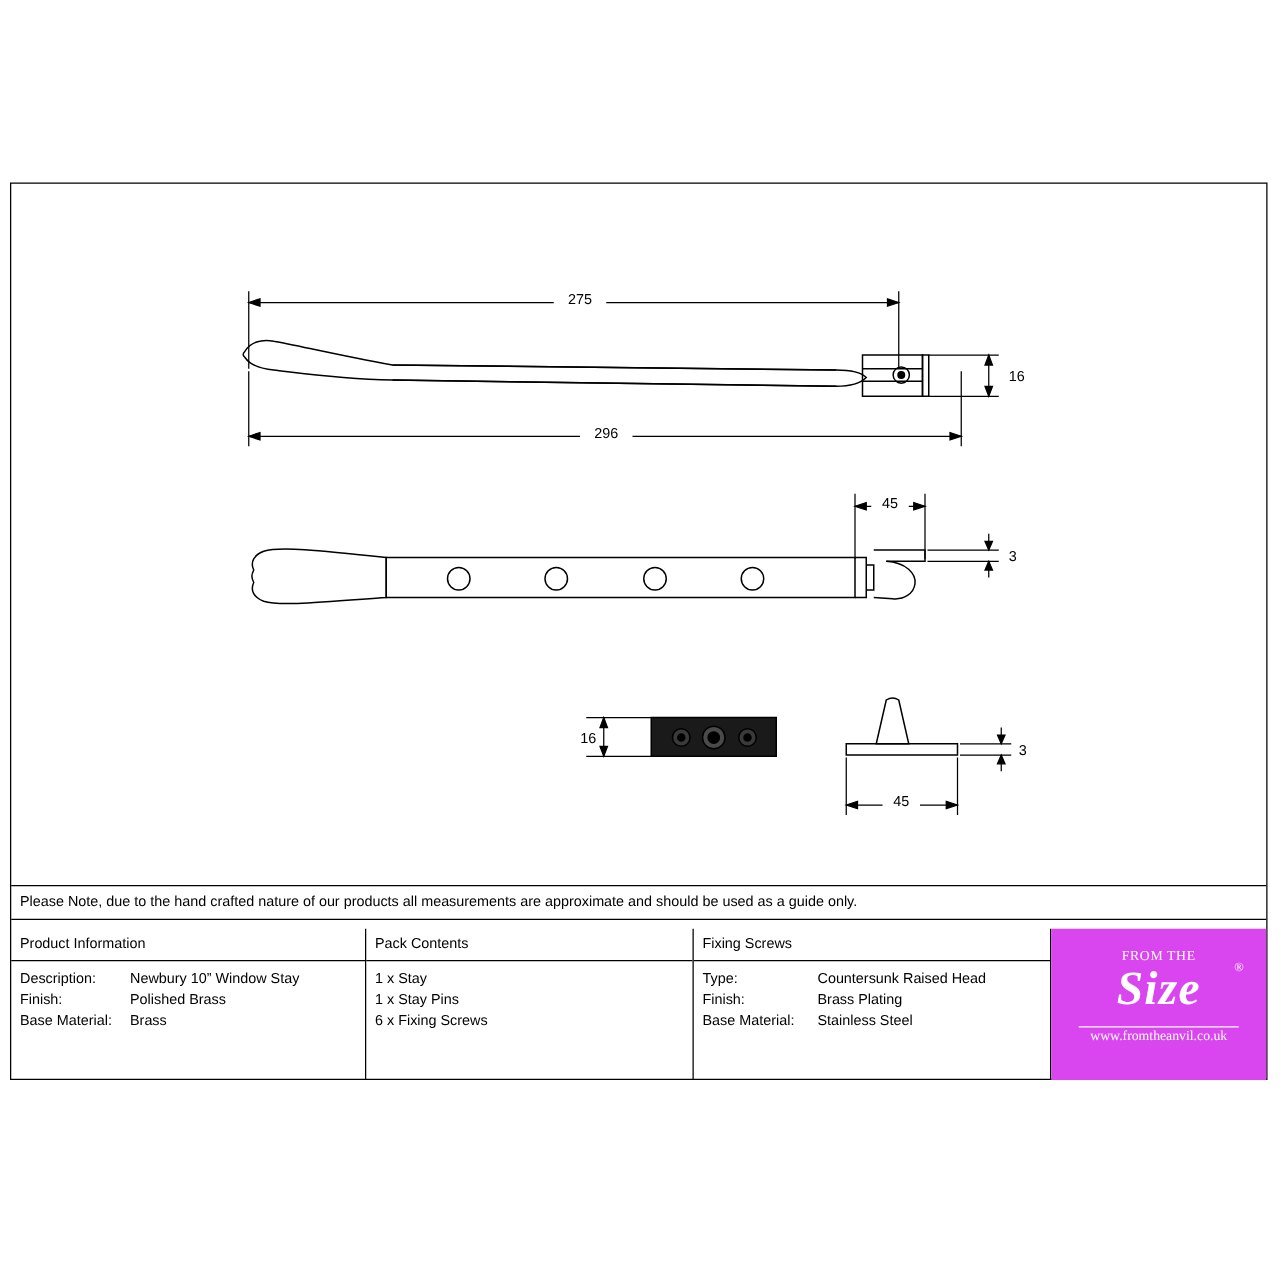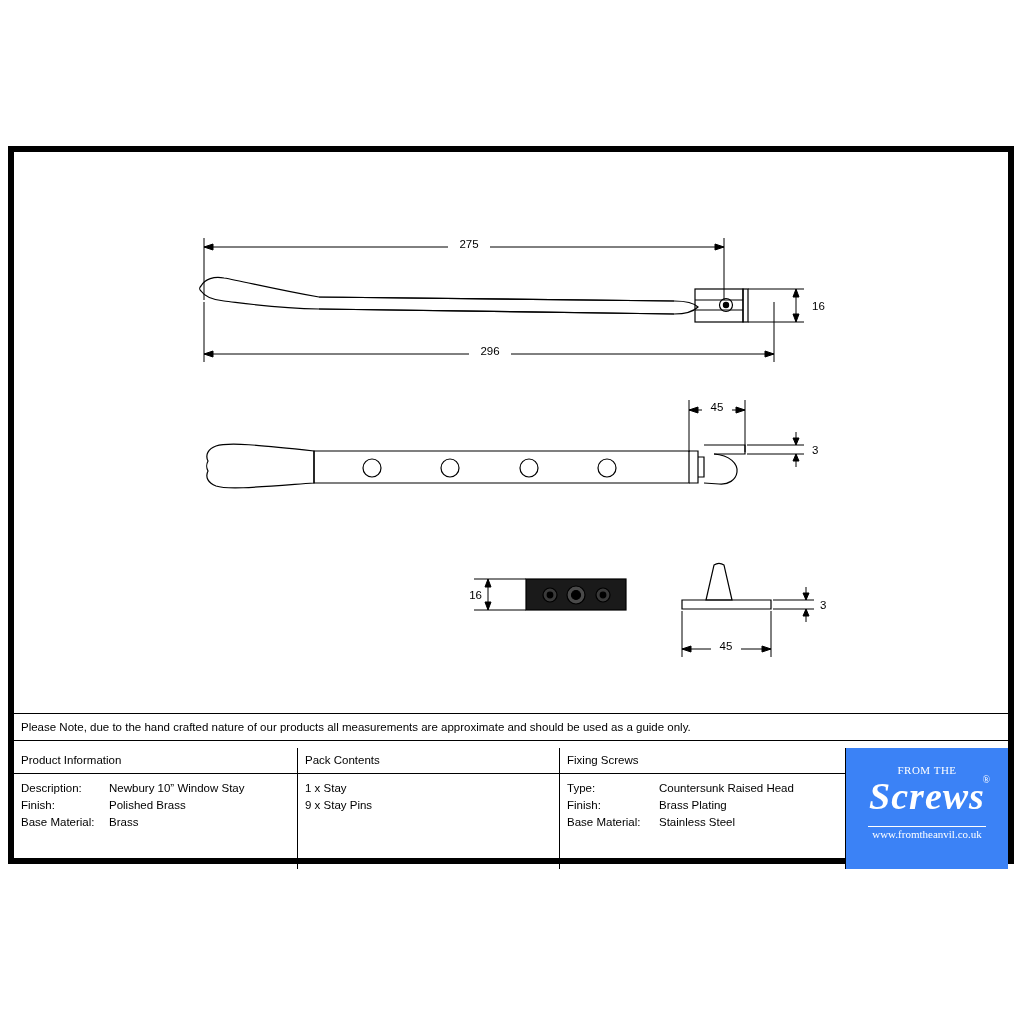--- a/index.html
+++ b/index.html
@@ -14,21 +14,21 @@
     color: #000000;
     position: relative;
     overflow: hidden;
   }
   .sheet {
     position: absolute;
     left: 8px;
     top: 146px;
     width: 1006px;
     height: 718px;
-    border: 6px solid #000000;
+    border: 1px solid #000000;
     box-sizing: border-box;
   }
   .drawing-area {
     position: absolute;
     left: 0; top: 0;
     width: 100%;
     height: 568px;
   }
   .note-bar {
     position: absolute;
@@ -82,21 +82,21 @@
     display: flex;
     line-height: 17px;
   }
   .kv .k { width: 88px; flex: none; }
   .kv .v { flex: 1; }
   .kv2 .k { width: 92px; flex: none; }
   .plain { line-height: 17px; }
 
   
   .logo-box {
-    background: #3b82f6;
+    background: #d946ef;
     color: #fff;
     width: 100%;
     height: 100%;
     position: relative;
   }
   .logo-top {
     position: absolute;
     top: 16px;
     left: 0;
     width: 100%;
@@ -318,21 +318,22 @@
           <span class="v">Brass</span>
         </div>
       </div>
     </div>
 
     <div class="col" style="width:262px">
       <div class="col-head">Pack Contents</div>
       <div class="col-headline"></div>
       <div class="col-body">
         <div class="plain">1 x Stay</div>
-        <div class="plain">9 x Stay Pins</div>
+        <div class="plain">1 x Stay Pins</div>
+        <div class="plain">6 x Fixing Screws</div>
       </div>
     </div>
 
     <div class="col" style="width:286px">
       <div class="col-head">Fixing Screws</div>
       <div class="col-headline"></div>
       <div class="col-body">
         <div class="kv kv2">
           <span class="k">Type:</span>
           <span class="v">Countersunk Raised Head</span>
@@ -344,21 +345,21 @@
         <div class="kv kv2">
           <span class="k">Base Material:</span>
           <span class="v">Stainless Steel</span>
         </div>
       </div>
     </div>
 
     <div class="col last" style="flex:1">
       <div class="logo-box">
         <div class="logo-top">FROM THE</div>
-        <div class="logo-main">Screws</div>
+        <div class="logo-main">Size</div>
         <div class="logo-reg">®</div>
         <div class="logo-rule"></div>
         <div class="logo-url">www.fromtheanvil.co.uk</div>
       </div>
     </div>
 
   </div>
 </div>
 
 </body></html>

